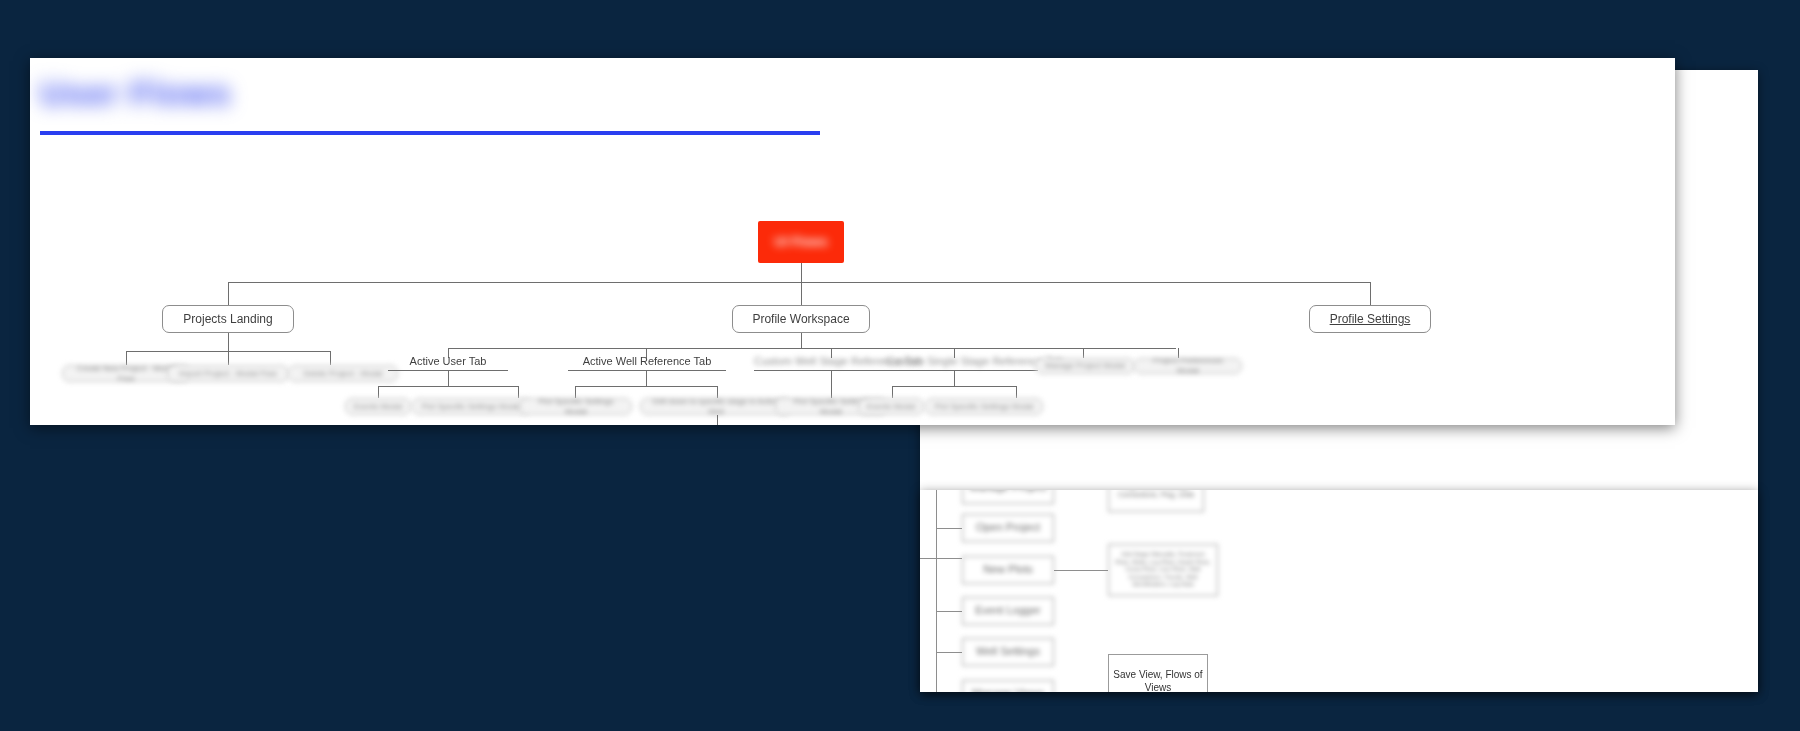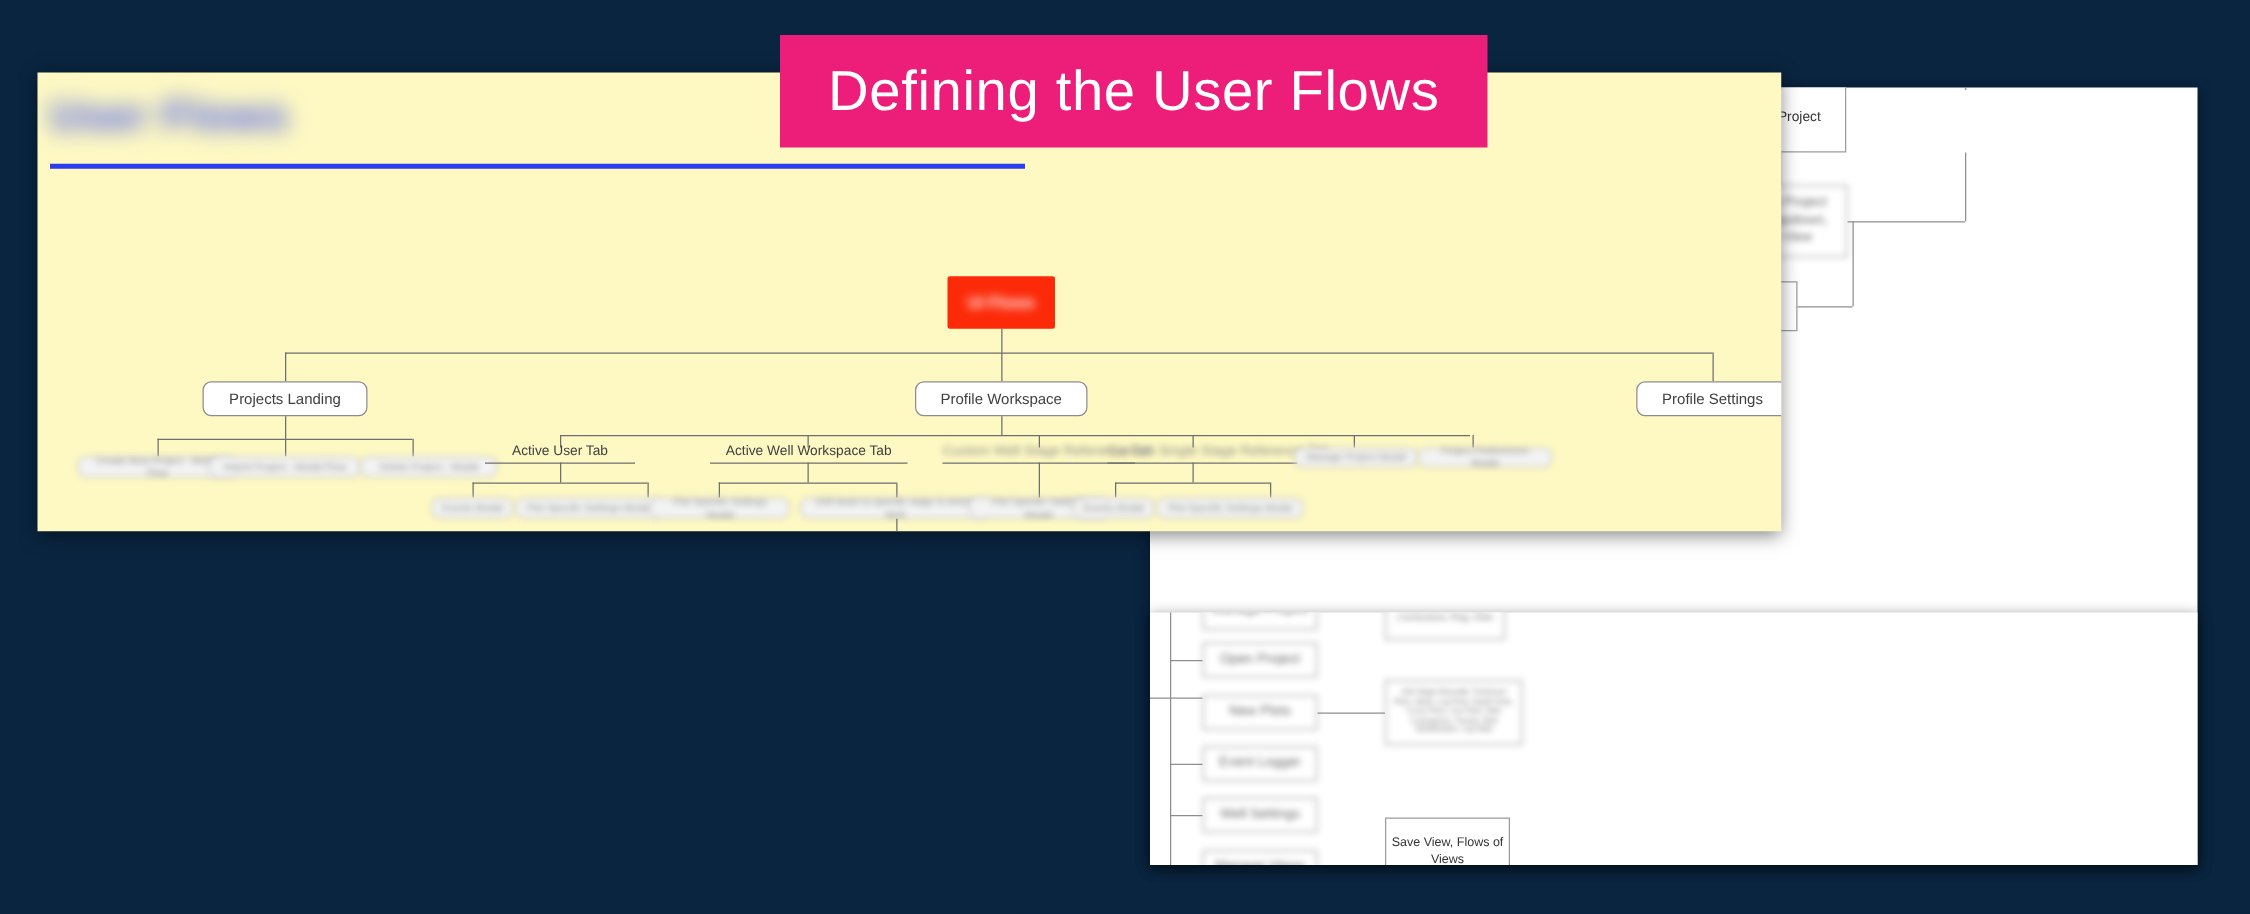--- a/index.html
+++ b/index.html
@@ -28,22 +28,22 @@
     font-size:11px;color:#333;text-align:center;line-height:1.25;
     box-sizing:border-box;padding:2px 4px;
   }
   .bgbox.blurred{color:#6b6b6b;filter:blur(2.6px);}
   .bgline{position:absolute;background:#8e8e8e;}
   .bgline.h{height:1px;}
   .bgline.v{width:1px;}
 
   
   #main-card{
-    position:absolute;left:30px;top:58px;width:1395px;height:367px;
-    background:#fef9c3;box-shadow:0 3px 14px rgba(0,0,0,.5);
+    position:absolute;left:30px;top:58px;width:1645px;height:367px;
+    background:#ffffff;box-shadow:0 3px 14px rgba(0,0,0,.5);
     overflow:hidden;
   }
   #doc-title{
     position:absolute;left:10px;top:8px;width:345px;height:55px;
     color:#3b4ef0;font-size:34px;font-weight:700;
     filter:blur(9px);display:flex;align-items:center;
     letter-spacing:1px;
   }
   #title-rule{
     position:absolute;left:10px;top:73px;width:780px;height:4px;background:#2a3ef0;
@@ -178,21 +178,21 @@
     <div class="conn v" style="left:198px;top:224px;height:23px;"></div>
     <div class="conn v" style="left:771px;top:224px;height:23px;"></div>
     <div class="conn v" style="left:1340px;top:224px;height:23px;"></div>
 
     <div class="node" style="left:132px;top:247px;width:132px;height:28px;">
       <span>Projects Landing</span>
     </div>
     <div class="node" style="left:702px;top:247px;width:138px;height:28px;">
       <span>Profile Workspace</span>
     </div>
-    <div class="node" style="left:1279px;top:247px;width:122px;height:28px;">
+    <div class="node" style="left:1279px;top:247px;width:122px;height:28px;text-decoration:underline;">
       <span>Profile Settings</span>
     </div>
 
     <div class="conn v" style="left:198px;top:275px;height:18px;"></div>
     <div class="conn h" style="left:96px;top:293px;width:204px;"></div>
     <div class="conn v" style="left:96px;top:293px;height:14px;"></div>
     <div class="conn v" style="left:198px;top:293px;height:14px;"></div>
     <div class="conn v" style="left:300px;top:293px;height:14px;"></div>
 
     <div class="node blurred" style="left:32px;top:307px;width:128px;height:17px;font-size:8px;">
@@ -214,21 +214,21 @@
     <div class="conn v" style="left:924px;top:290px;height:10px;"></div>
     <div class="conn v" style="left:1053px;top:290px;height:10px;"></div>
     <div class="conn v" style="left:1148px;top:290px;height:10px;"></div>
 
     <div class="plainlabel" style="left:358px;top:297px;width:120px;">
       <span>Active User Tab</span>
     </div>
     <div class="conn h" style="left:358px;top:312px;width:120px;"></div>
 
     <div class="plainlabel" style="left:538px;top:297px;width:158px;">
-      <span>Active Well Workspace Tab</span>
+      <span>Active Well Reference Tab</span>
     </div>
     <div class="conn h" style="left:538px;top:312px;width:158px;"></div>
 
     <div class="plainlabel blurred" style="left:724px;top:297px;width:154px;">
       <span>Custom Well Stage Reference Tab</span>
     </div>
     <div class="conn h" style="left:724px;top:312px;width:154px;"></div>
 
     <div class="plainlabel blurred" style="left:856px;top:297px;width:152px;">
       <span>Custom Single Stage Reference Tab</span>
@@ -280,17 +280,14 @@
 
     <div class="node blurred" style="left:828px;top:340px;width:66px;height:17px;font-size:8px;">
       <span>Events Modal</span>
     </div>
     <div class="node blurred" style="left:895px;top:340px;width:118px;height:17px;font-size:8px;">
       <span>Plot Specific Settings Modal</span>
     </div>
 
   </div>
 
-  <div id="banner">
-    <span id="banner-text">Defining the User Flows</span>
-  </div>
 
 </div>
 
 </body></html>

